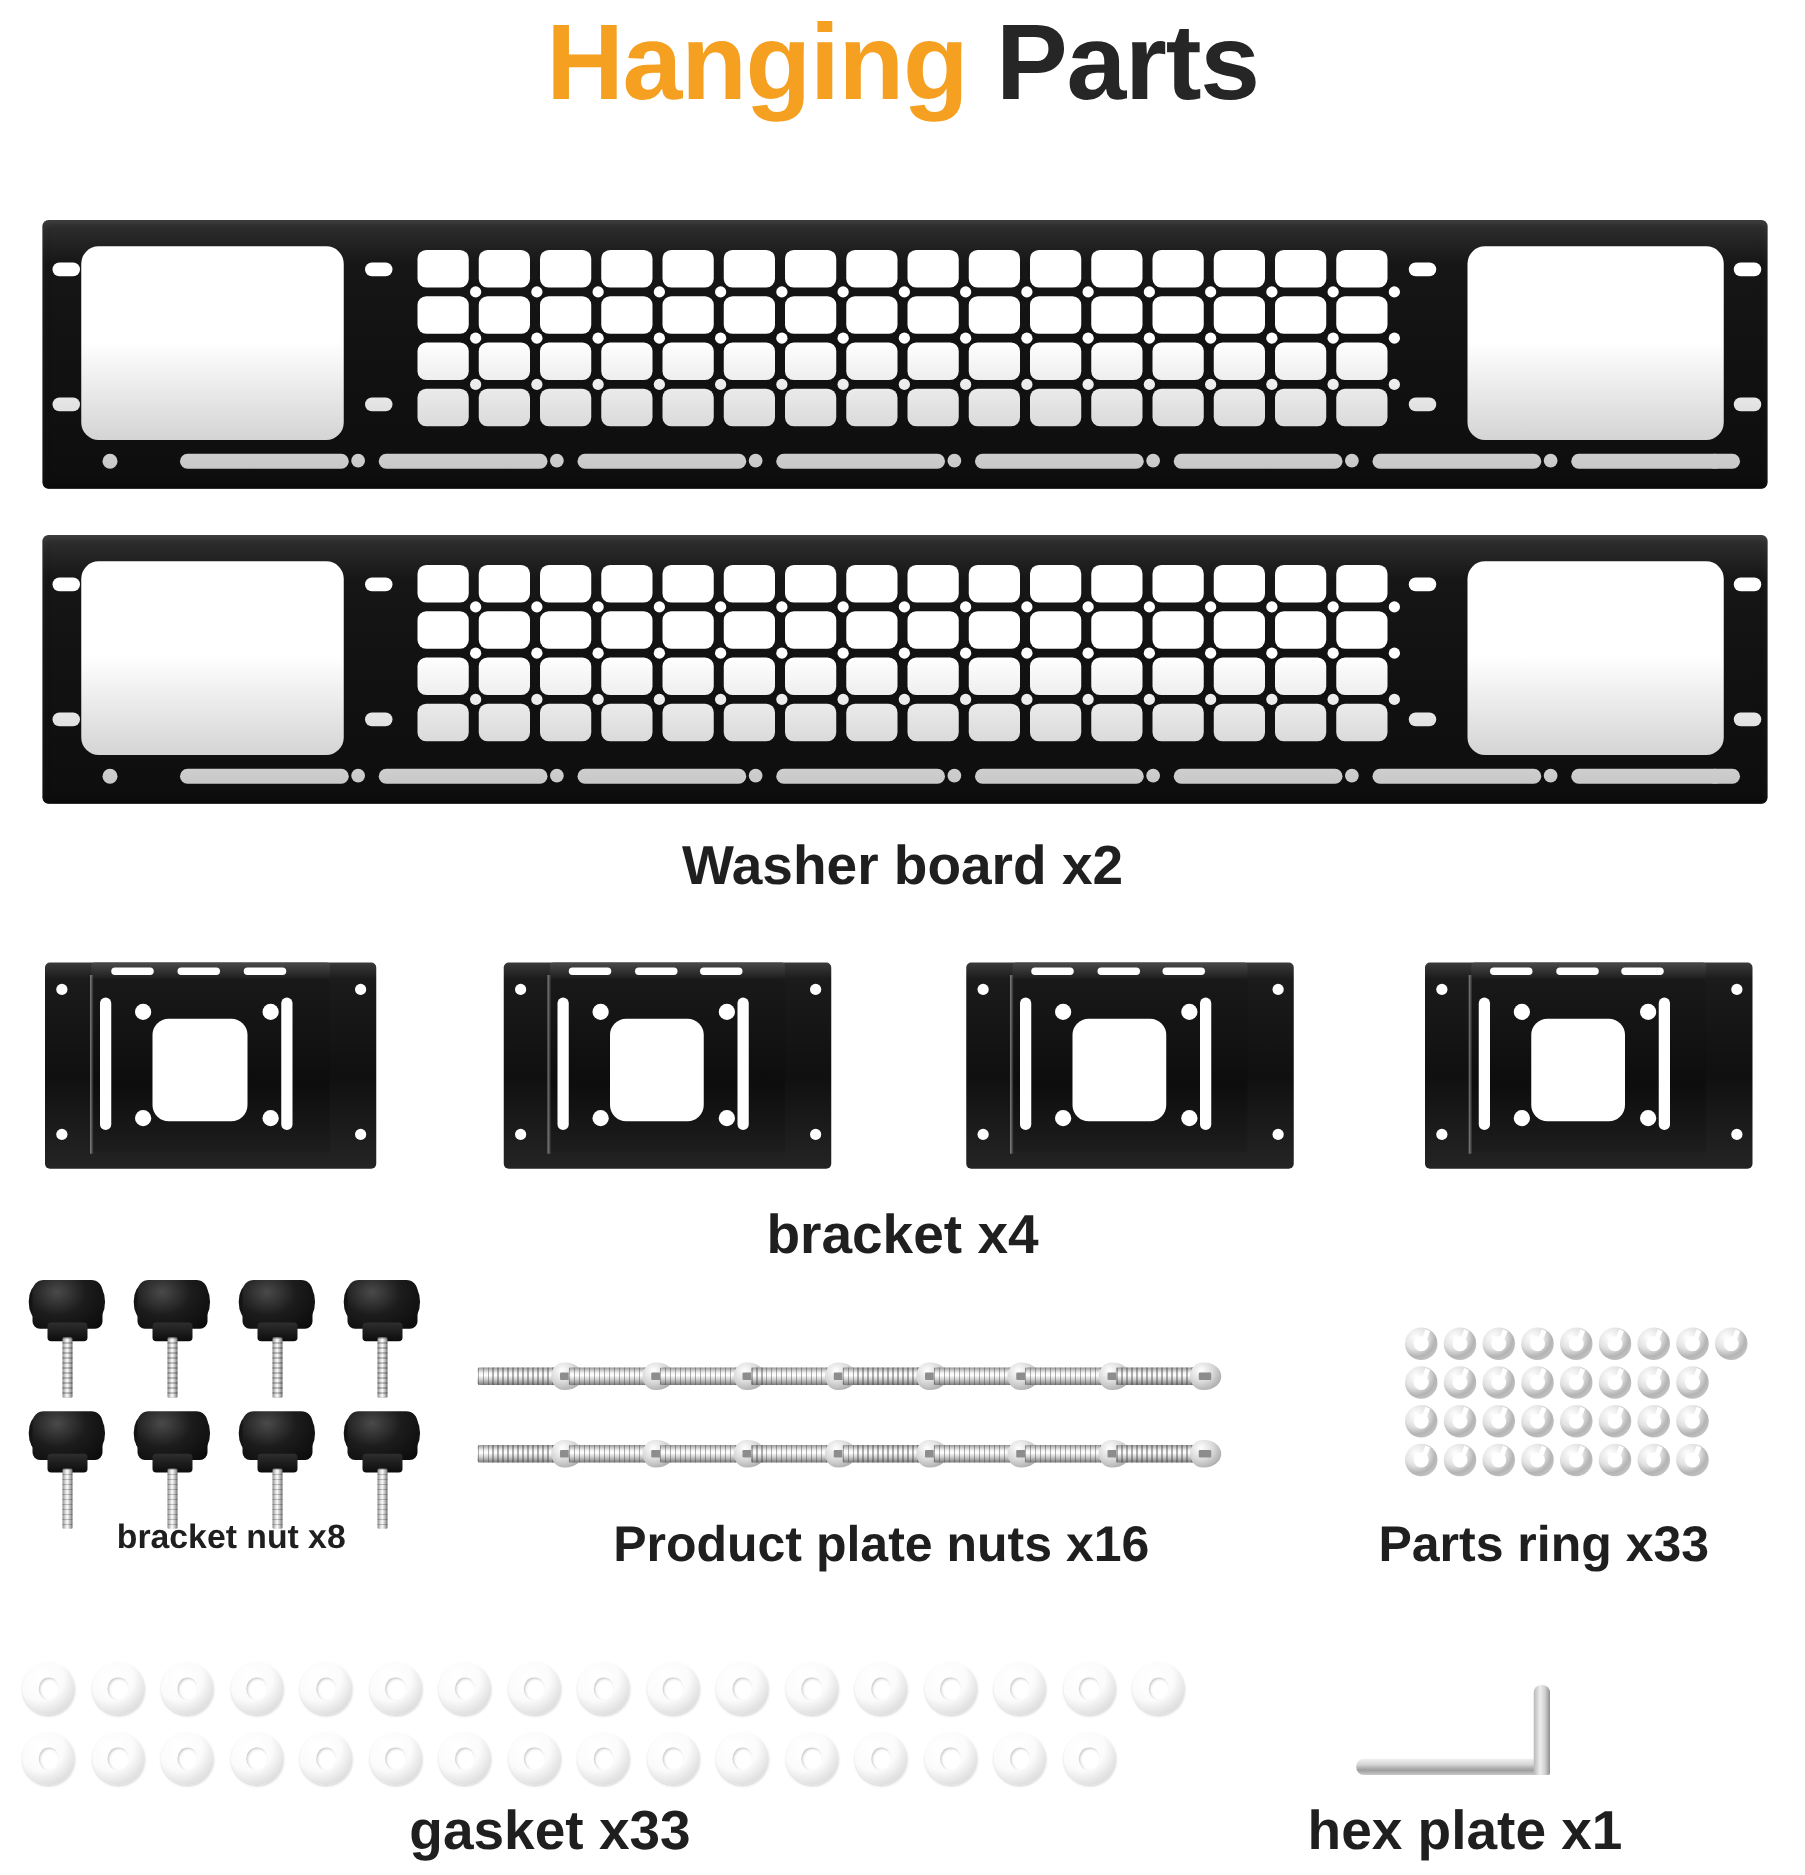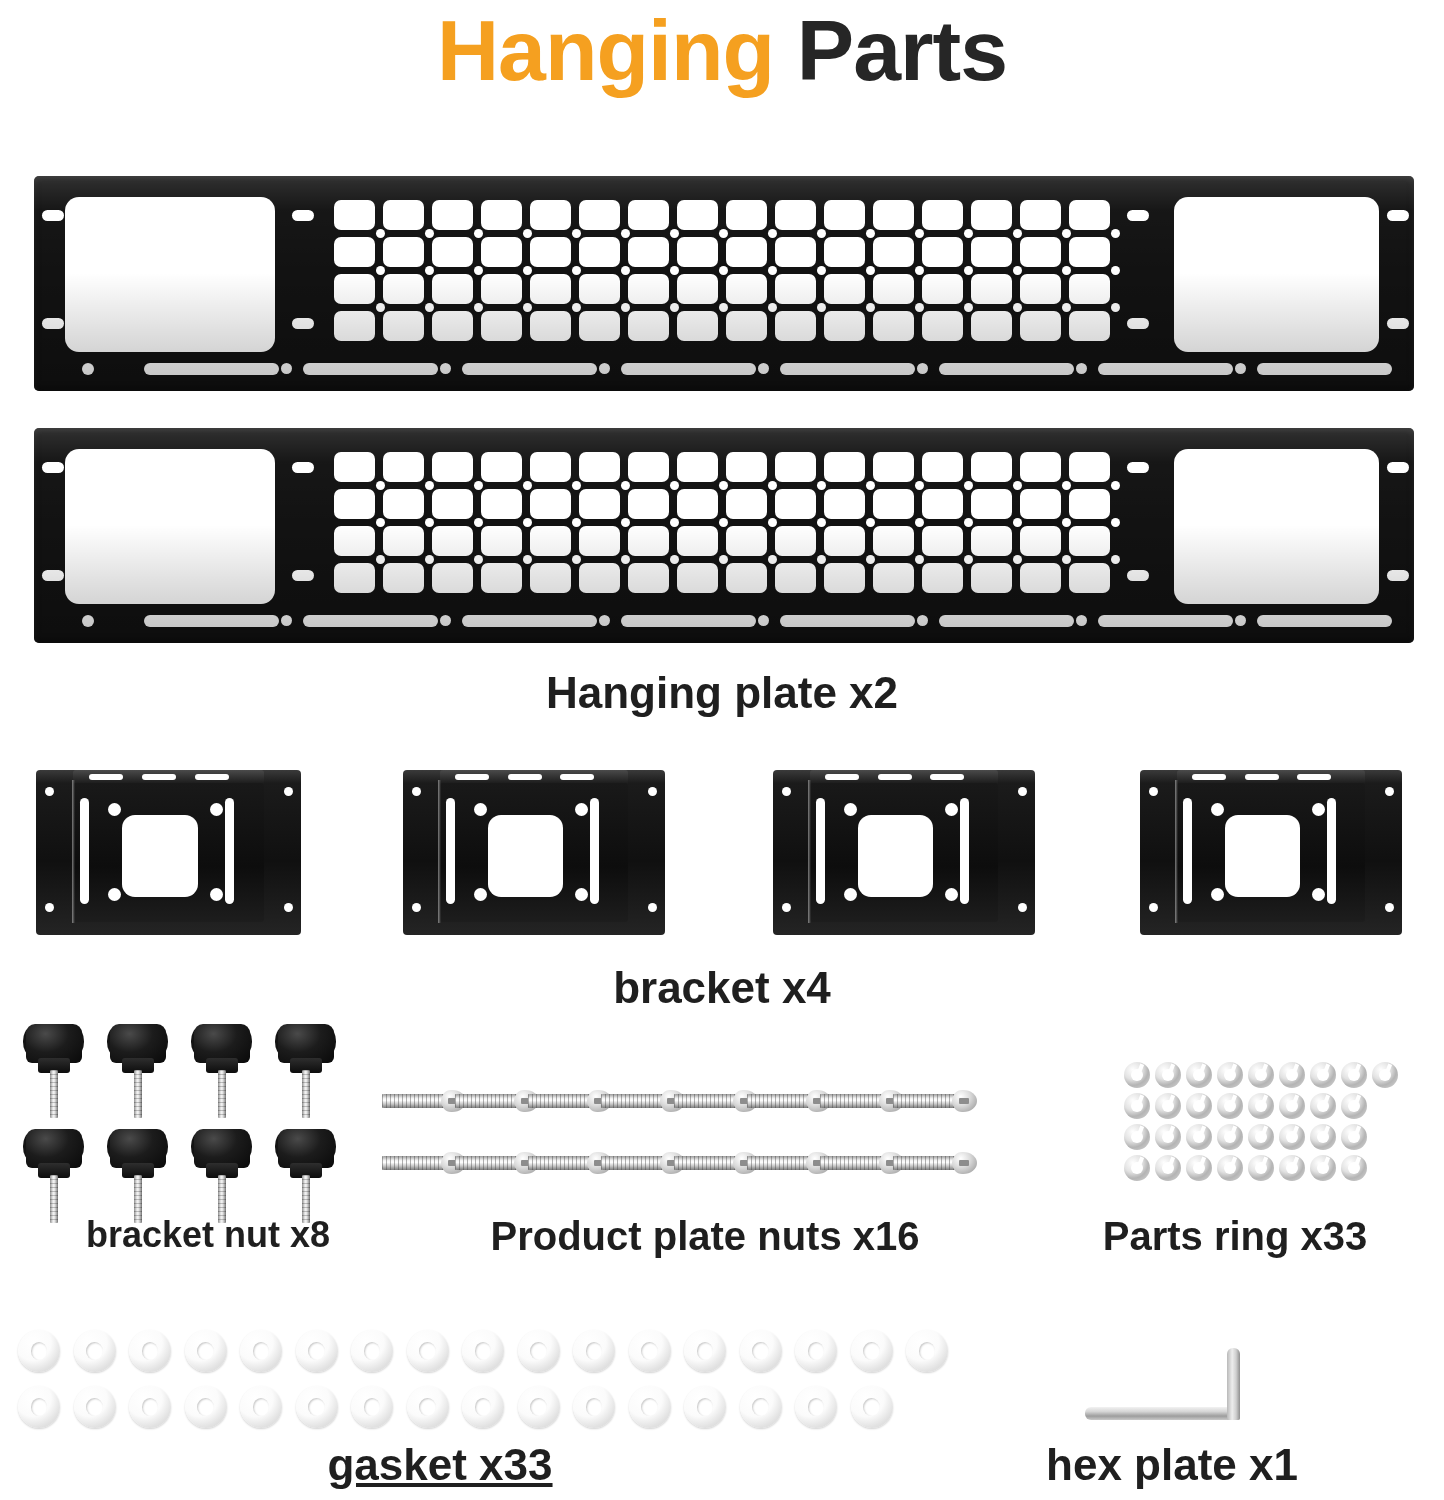--- a/index.html
+++ b/index.html
@@ -519,21 +519,21 @@
       <div class="hole circ" style="left:883px;top:187px;width:11px;height:11px;"></div>
       <div class="hole slot" style="left:905px;top:187px;width:135px;height:12px;"></div>
       <div class="hole circ" style="left:1042px;top:187px;width:11px;height:11px;"></div>
       <div class="hole slot" style="left:1064px;top:187px;width:135px;height:12px;"></div>
       <div class="hole circ" style="left:1201px;top:187px;width:11px;height:11px;"></div>
       <div class="hole slot" style="left:1223px;top:187px;width:135px;height:12px;"></div>
       <div class="hole circ" style="left:48px;top:187px;width:12px;height:12px;"></div>
       <div class="hole circ" style="left:1332px;top:187px;width:12px;height:12px;"></div>
     </div>
   </div>
-<div class="caption" id="cap-board" style="left:0;top:668px;width:1444px;font-size:44px;">Hanging plate x2</div>
+<div class="caption" id="cap-board" style="left:0;top:668px;width:1444px;font-size:44px;">Washer board x2</div>
 
 <div id="brackets">
     <div class="bracket" style="left:36px;top:770px;width:265px;height:165px;">
       <div class="br-body"></div>
       <div class="br-top-lip" style="left:37.1px;top:0px;width:190.79999999999998px;height:14px;"></div>
       <div class="br-hole sl" style="left:53px;top:4px;width:34.45px;height:6px;"></div>
       <div class="br-hole sl" style="left:106px;top:4px;width:34.45px;height:6px;"></div>
       <div class="br-hole sl" style="left:159px;top:4px;width:34.45px;height:6px;"></div>
       <div class="br-face" style="left:37.1px;top:13px;width:190.79999999999998px;height:139px;"></div>
       <div class="br-edge" style="left:35.775000000000006px;top:10px;width:3px;height:143px;"></div>
@@ -687,21 +687,21 @@
       <div class="knob-lobe" style="left:-6%;"></div>
       <div class="knob-lobe" style="left:33%;"></div>
       <div class="knob-lobe" style="left:78%;"></div>
       <div class="knob-cap"></div>
       <div class="knob-collar"></div>
       <div class="knob-shaft">
         <div class="knob-thread"></div>
       </div>
     </div>
   </div>
-<div class="caption" id="cap-knob" style="left:0;top:1214px;width:370px;font-size:36px;padding-left:23px;">bracket nut x8</div>
+<div class="caption" id="cap-knob" style="left:0;top:1214px;width:370px;font-size:27px;">bracket nut x8</div>
 
 <div id="screws">
     <div class="screw" style="left:382px;top:1090px;width:84px;height:22px;">
       <div class="screw-shaft">
         <div class="screw-thread"></div>
       </div>
       <div class="screw-head"></div>
       <div class="screw-slot"></div>
     </div>
     <div class="screw" style="left:455px;top:1090px;width:84px;height:22px;">
@@ -877,21 +877,21 @@
     <div class="gasket" style="left:406.5px;top:1386px;width:42px;height:42px;"></div>
     <div class="gasket" style="left:462px;top:1386px;width:42px;height:42px;"></div>
     <div class="gasket" style="left:517.5px;top:1386px;width:42px;height:42px;"></div>
     <div class="gasket" style="left:573px;top:1386px;width:42px;height:42px;"></div>
     <div class="gasket" style="left:628.5px;top:1386px;width:42px;height:42px;"></div>
     <div class="gasket" style="left:684px;top:1386px;width:42px;height:42px;"></div>
     <div class="gasket" style="left:739.5px;top:1386px;width:42px;height:42px;"></div>
     <div class="gasket" style="left:795px;top:1386px;width:42px;height:42px;"></div>
     <div class="gasket" style="left:850.5px;top:1386px;width:42px;height:42px;"></div>
   </div>
-<div class="caption" id="cap-gasket" style="left:0;top:1440px;width:880px;font-size:44px;text-decoration:underline;">gasket x33</div>
+<div class="caption" id="cap-gasket" style="left:0;top:1440px;width:880px;font-size:44px;">gasket x33</div>
 
 <div id="wrench-wrap">
     <div class="wrench" style="left:1085px;top:1348px;width:155px;height:72px;">
       <div class="wr-long"></div>
       <div class="wr-short"></div>
     </div>
   </div>
 <div class="caption" id="cap-wrench" style="left:900px;top:1440px;width:544px;font-size:44px;">hex plate x1</div>
 
 </body></html>

